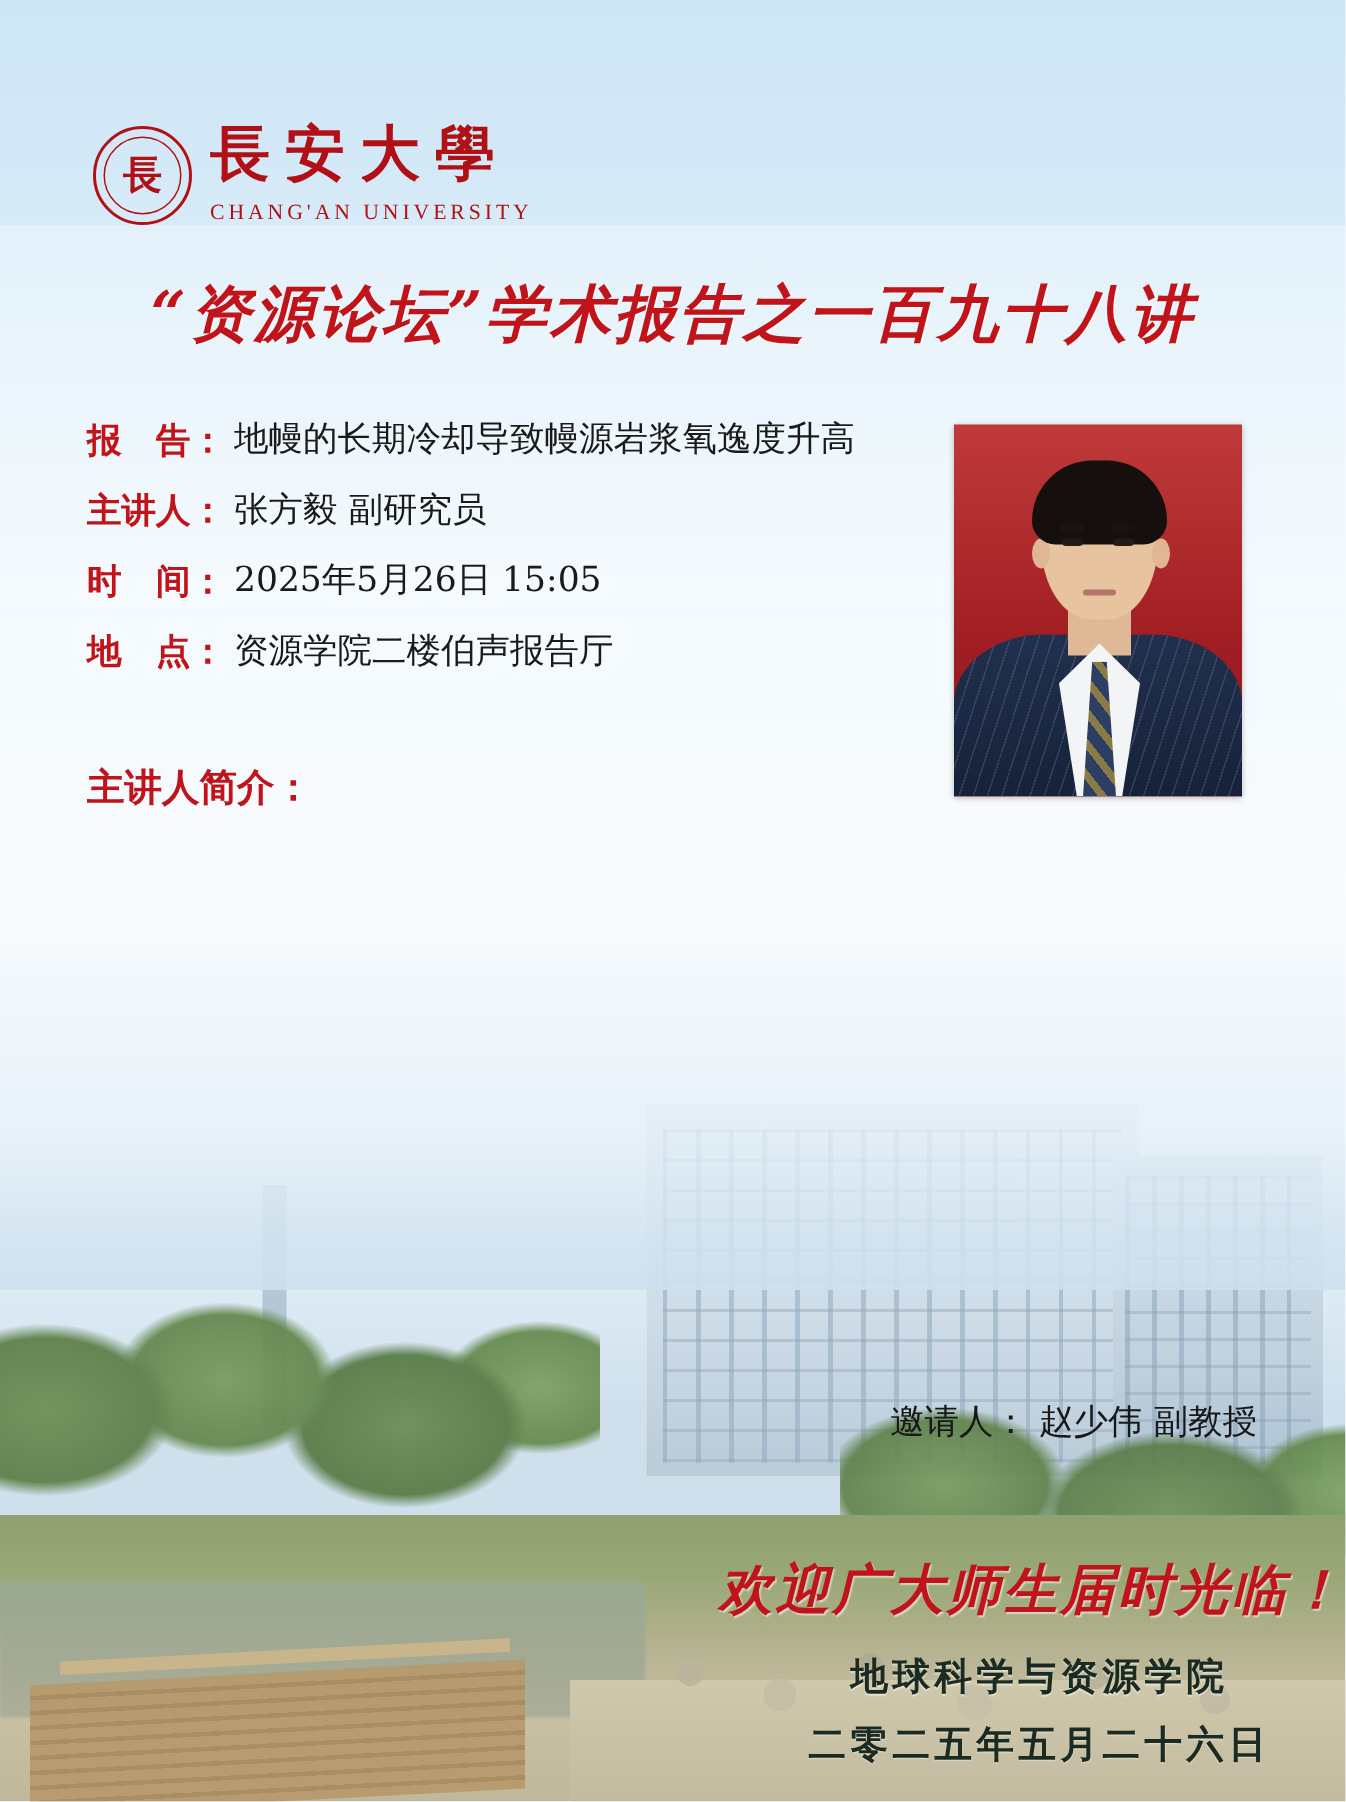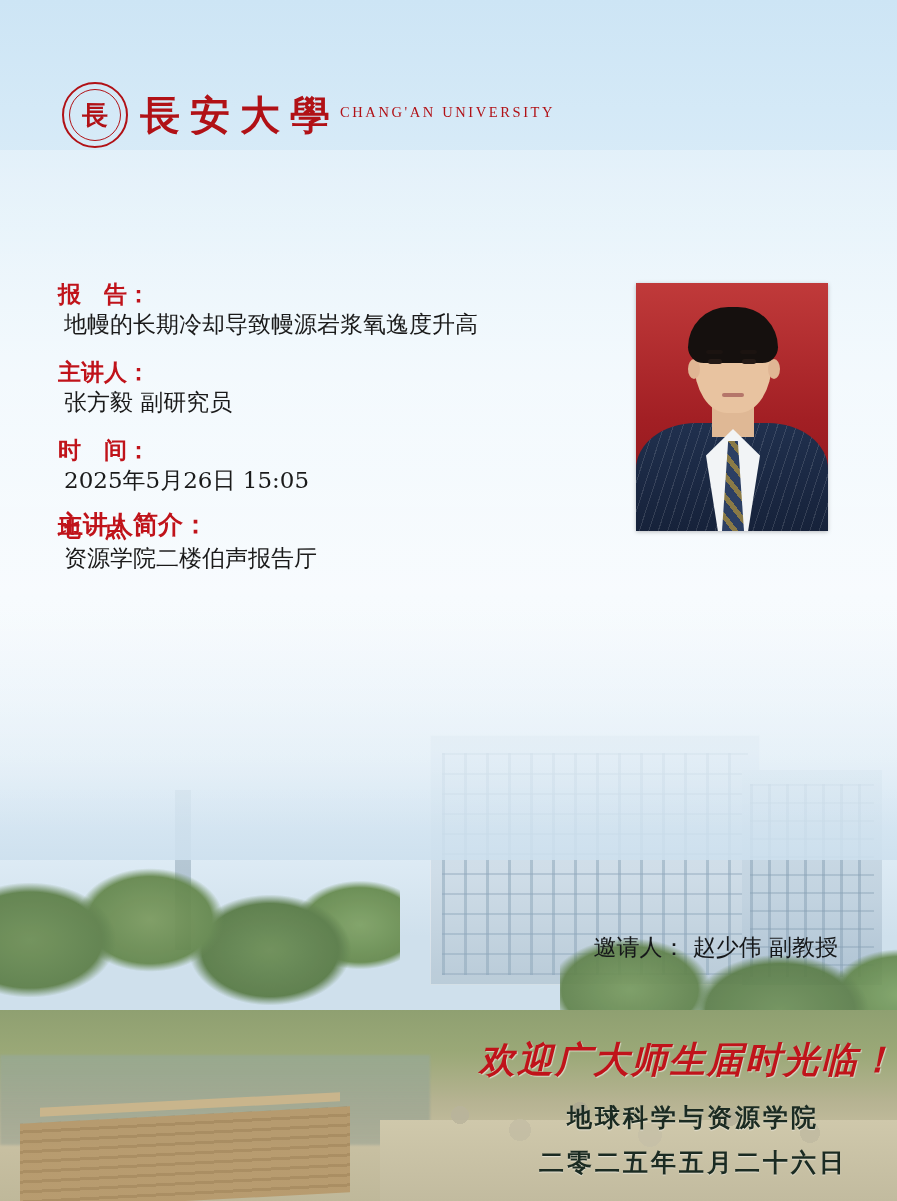--- a/index.html
+++ b/index.html
@@ -167,21 +167,21 @@
     transform: translateY(-50%);
     text-align: center;
     color: #b11116;
     font-size: 26px;
     font-weight: bold;
     font-family: "Liberation Serif", serif;
   }
   .logo-text {
     margin-left: 12px;
     display: flex;
-    flex-direction: row;
+    flex-direction: column;
     justify-content: space-between;
   }
   .logo-cn {
     color: #b11116;
     font-size: 40px;
     font-weight: bold;
     letter-spacing: 10px;
     line-height: 1.05;
     font-family: "DejaVu Serif", serif;
   }
@@ -208,25 +208,24 @@
   }
 
   
   .info {
     position: absolute;
     left: 58px; top: 278px;
     width: 570px;
   }
   .info-row {
     display: flex;
-    align-items: flex-start;
+    align-items: center;
     margin-bottom: 16px;
     font-size: 23px;
     line-height: 1.35;
-    flex-direction: column;
   }
   .info-label {
     color: #c0131a;
     font-weight: bold;
     white-space: pre;
     flex: 0 0 auto;
     font-family: "DejaVu Serif", serif;
   }
   .info-value {
     color: #1a1a1a;
@@ -404,20 +403,21 @@
     <div class="logo-row">
       <div class="logo-seal">
         <div class="seal-glyph">長</div>
       </div>
       <div class="logo-text">
         <div class="logo-cn">長安大學</div>
         <div class="logo-en">CHANG'AN UNIVERSITY</div>
       </div>
     </div>
 
+    <div class="main-title">“资源论坛”学术报告之一百九十八讲</div>
 
     <div class="info">
       <div class="info-row">
         <span class="info-label">报　告：</span>
         <span class="info-value">地幔的长期冷却导致幔源岩浆氧逸度升高</span>
       </div>
       <div class="info-row">
         <span class="info-label">主讲人：</span>
         <span class="info-value">张方毅 副研究员</span>
       </div>

